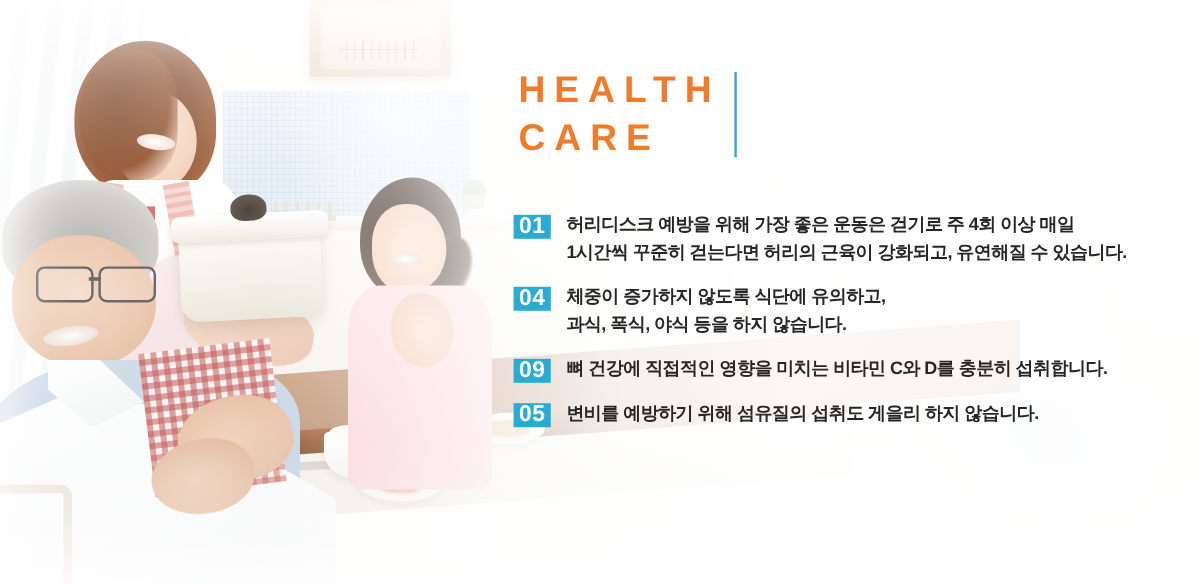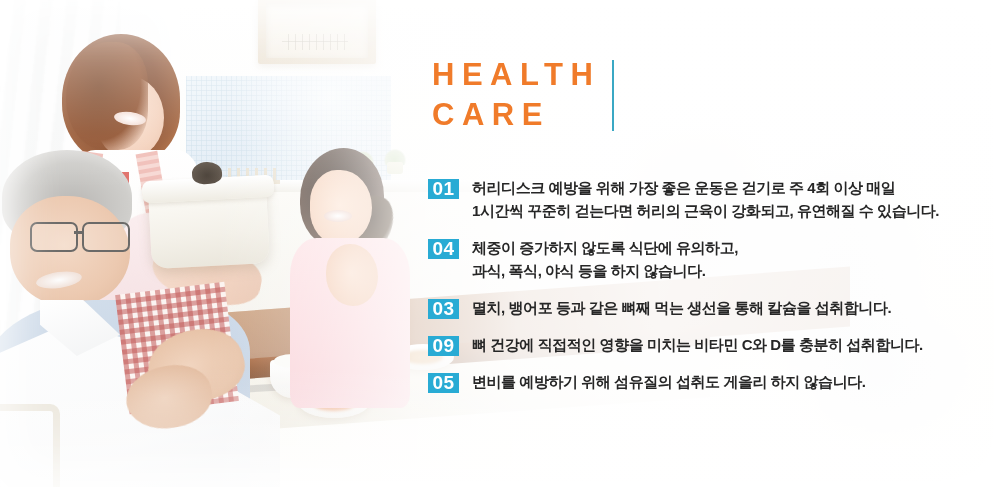--- a/index.html
+++ b/index.html
@@ -525,24 +525,20 @@
         <div class="rtext">허리디스크 예방을 위해 가장 좋은 운동은 걷기로 주 4회 이상 매일
 1시간씩 꾸준히 걷는다면 허리의 근육이 강화되고, 유연해질 수 있습니다.</div>
       </div>
 
       <div class="row">
         <div class="badge">04</div>
         <div class="rtext">체중이 증가하지 않도록 식단에 유의하고,
 과식, 폭식, 야식 등을 하지 않습니다.</div>
       </div>
 
-      <div class="row">
-        <div class="badge">03</div>
-        <div class="rtext">멸치, 뱅어포 등과 같은 뼈째 먹는 생선을 통해 칼슘을 섭취합니다.</div>
-      </div>
 
       <div class="row">
         <div class="badge">09</div>
         <div class="rtext">뼈 건강에 직접적인 영향을 미치는 비타민 C와 D를 충분히 섭취합니다.</div>
       </div>
 
       <div class="row">
         <div class="badge">05</div>
         <div class="rtext">변비를 예방하기 위해 섬유질의 섭취도 게을리 하지 않습니다.</div>
       </div>

